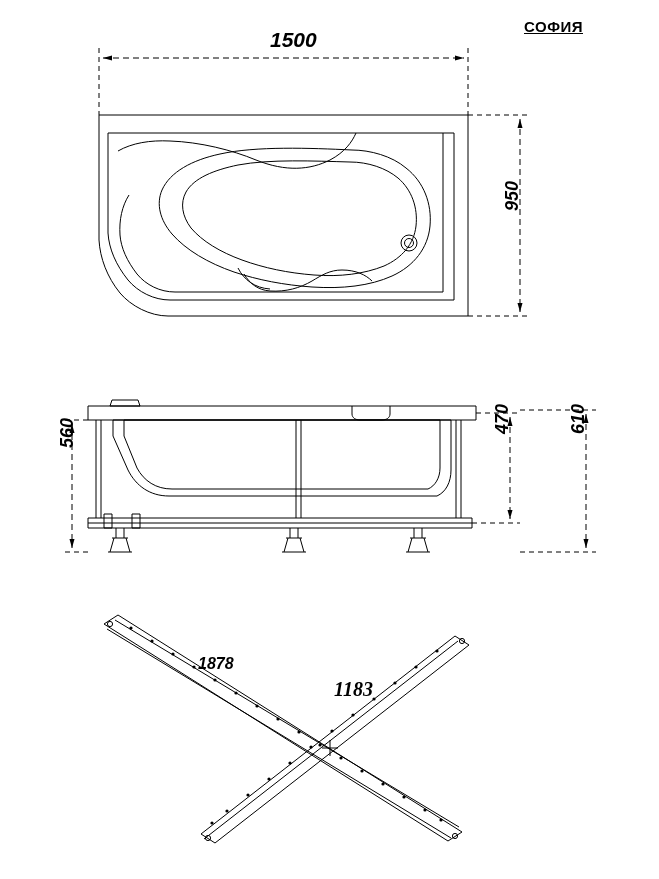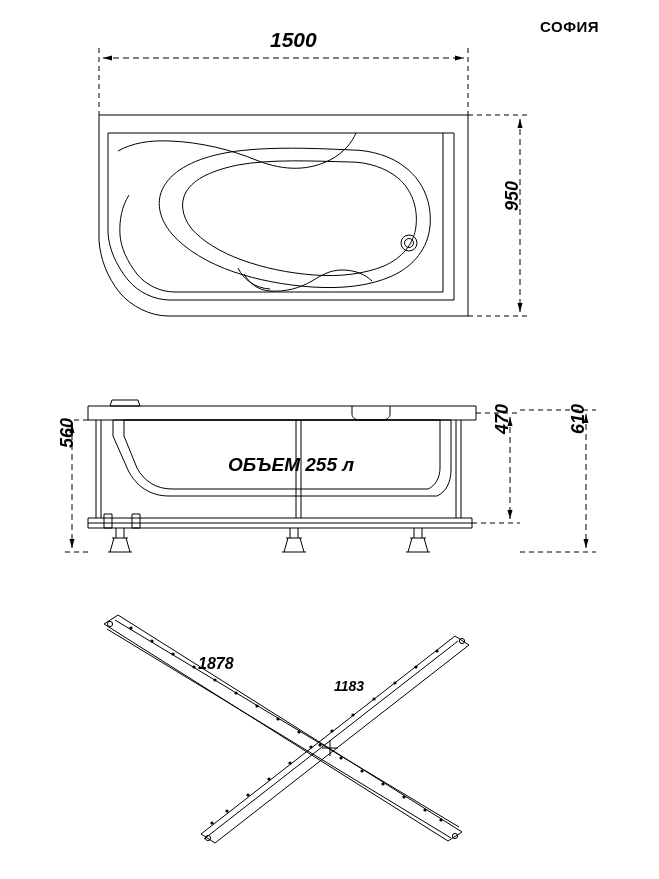--- a/index.html
+++ b/index.html
@@ -39,22 +39,22 @@
     font-style: normal;
     letter-spacing: 0.5px;
   }
   .lbl-1500 { font-size: 21px; left: 270px; top: 28px; }
   .lbl-950  { font-size: 18px; left: 502px; top: 211px; transform: rotate(-90deg); transform-origin: left top; }
   .lbl-560  { font-size: 18px; left: 57px;  top: 448px; transform: rotate(-90deg); transform-origin: left top; }
   .lbl-470  { font-size: 18px; left: 492px; top: 434px; transform: rotate(-90deg); transform-origin: left top; }
   .lbl-610  { font-size: 18px; left: 568px; top: 434px; transform: rotate(-90deg); transform-origin: left top; }
   .lbl-vol  { font-size: 19px; left: 228px; top: 454px; }
   .lbl-1703 { font-size: 16px; left: 198px; top: 655px; }
-  .lbl-1183 { font-size: 14px; left: 334px; top: 678px; }
-  .lbl-brand{ left: 540px; top: 18px; font-size: 15px; }
+  .lbl-1183 { font-size: 20px; left: 334px; top: 678px; font-family: Liberation Serif, serif; }
+  .lbl-brand{ left: 524px; top: 18px; font-size: 15px; text-decoration: underline; }
 </style>
 </head>
 <body>
 
 <div id="page">
 
   <svg id="drawing" viewBox="0 0 659 879">
     <defs>
       <marker id="arrL" markerWidth="10" markerHeight="8" refX="9" refY="4" orient="auto" markerUnits="userSpaceOnUse">
         <path d="M9,4 L0,1.5 L0,6.5 Z" fill="#000"></path>
@@ -227,17 +227,16 @@
       </g>
     </g>
   </svg>
 
   <div class="lbl lbl-title lbl-brand">СОФИЯ</div>
   <div class="lbl lbl-1500">1500</div>
   <div class="lbl lbl-950">950</div>
   <div class="lbl lbl-560">560</div>
   <div class="lbl lbl-470">470</div>
   <div class="lbl lbl-610">610</div>
-  <div class="lbl lbl-vol">ОБЪЕМ 255 л</div>
   <div class="lbl lbl-1703">1878</div>
   <div class="lbl lbl-1183">1183</div>
 
 </div>
 
 </body></html>

